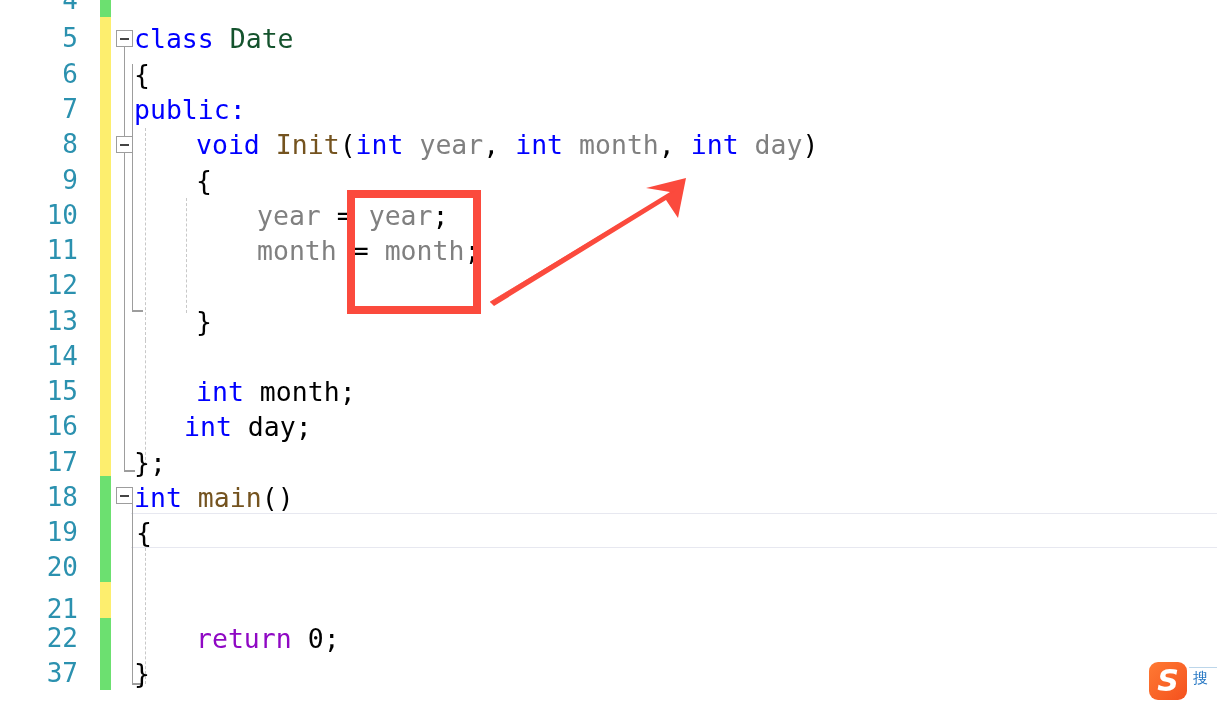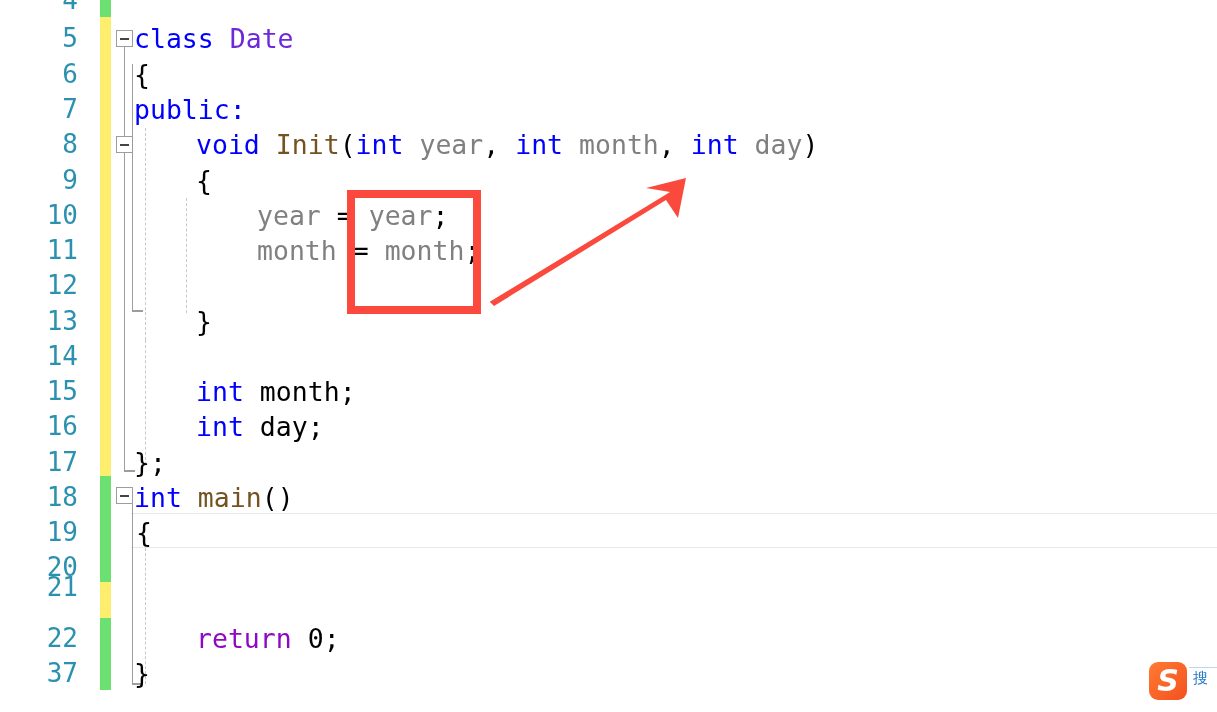--- a/index.html
+++ b/index.html
@@ -88,21 +88,21 @@
   .code {
     position: absolute;
     left: 131px;
     white-space: pre;
     font-size: 26.5px;
     line-height: 35.3px;
     font-family: "DejaVu Sans Mono", "Liberation Mono", monospace;
     letter-spacing: 0px;
   }
   .kw    { color: #0000ff; }   
-  .type  { color: #6d28d9; text-align: right; }   
+  .type  { color: #14532d; text-align: right; }   
   .fn    { color: #74531f; }   
   .var   { color: #808080; }   
   .id    { color: #1f3864; }   
   .ctrl  { color: #8f08c4; }   
   .pl    { color: #000000; }   
   .num   { color: #000000; }
 
   
   .anno-box {
     position: absolute;
@@ -194,21 +194,21 @@
   <div class="lnum" style="top:233px;">11</div>
   <div class="lnum" style="top:268px;">12</div>
   <div class="lnum" style="top:304px;">13</div>
   <div class="lnum" style="top:339px;">14</div>
   <div class="lnum" style="top:374px;">15</div>
   <div class="lnum" style="top:409px;">16</div>
   <div class="lnum" style="top:445px;padding-left:11px;">17</div>
   <div class="lnum" style="top:480px;">18</div>
   <div class="lnum" style="top:515px;">19</div>
   <div class="lnum" style="top:550px;">20</div>
-  <div class="lnum" style="top:570px;padding-left:12px;">21</div>
+  <div class="lnum" style="top:592px;padding-left:12px;">21</div>
   <div class="lnum" style="top:621px;">22</div>
   <div class="lnum" style="top:656px;">37</div>
 
   <div class="code" style="top:21px; left:134px;"><span class="kw">class</span><span class="pl"> </span><span class="type">Date</span></div>
 
   <div class="code" style="top:57px; left:134px;"><span class="pl">{</span></div>
 
   <div class="code" style="top:92px; left:134px;"><span class="kw">public:</span></div>
 
   <div class="code" style="top:127px; left:196px;"><span class="kw">void</span><span class="pl"> </span><span class="fn">Init</span><span class="pl">(</span><span class="kw">int</span><span class="pl"> </span><span class="var">year</span><span class="pl">, </span><span class="kw">int</span><span class="pl"> </span><span class="var">month</span><span class="pl">, </span><span class="kw">int</span><span class="pl"> </span><span class="var">day</span><span class="pl">)</span></div>
@@ -218,21 +218,21 @@
   <div class="code" style="top:198px; left:257px;"><span class="var">year</span><span class="pl"> = </span><span class="var">year</span><span class="pl">;</span></div>
 
   <div class="code" style="top:233px; left:257px;"><span class="var">month</span><span class="pl"> = </span><span class="var">month</span><span class="pl">;</span></div>
 
 
   <div class="code" style="top:304px; left:196px;"><span class="pl">}</span></div>
 
 
   <div class="code" style="top:374px; left:196px;"><span class="kw">int</span><span class="pl"> </span><span class="pl">month</span><span class="pl">;</span></div>
 
-  <div class="code" style="top:409px; left:196px;"><span class="kw">int</span><span class="pl"> </span><span class="pl">day</span><span class="pl">;</span></div>
+  <div class="code" style="top:409px; left:184px;"><span class="kw">int</span><span class="pl"> </span><span class="pl">day</span><span class="pl">;</span></div>
 
   <div class="code" style="top:445px; left:134px;"><span class="pl">};</span></div>
 
   <div class="code" style="top:480px; left:134px;"><span class="kw">int</span><span class="pl"> </span><span class="fn">main</span><span class="pl">()</span></div>
 
   <div class="code" style="top:515px; left:136px;"><span class="pl">{</span></div>
 
 
 
   <div class="code" style="top:621px; left:196px;"><span class="ctrl">return</span><span class="pl"> </span><span class="num">0</span><span class="pl">;</span></div>

